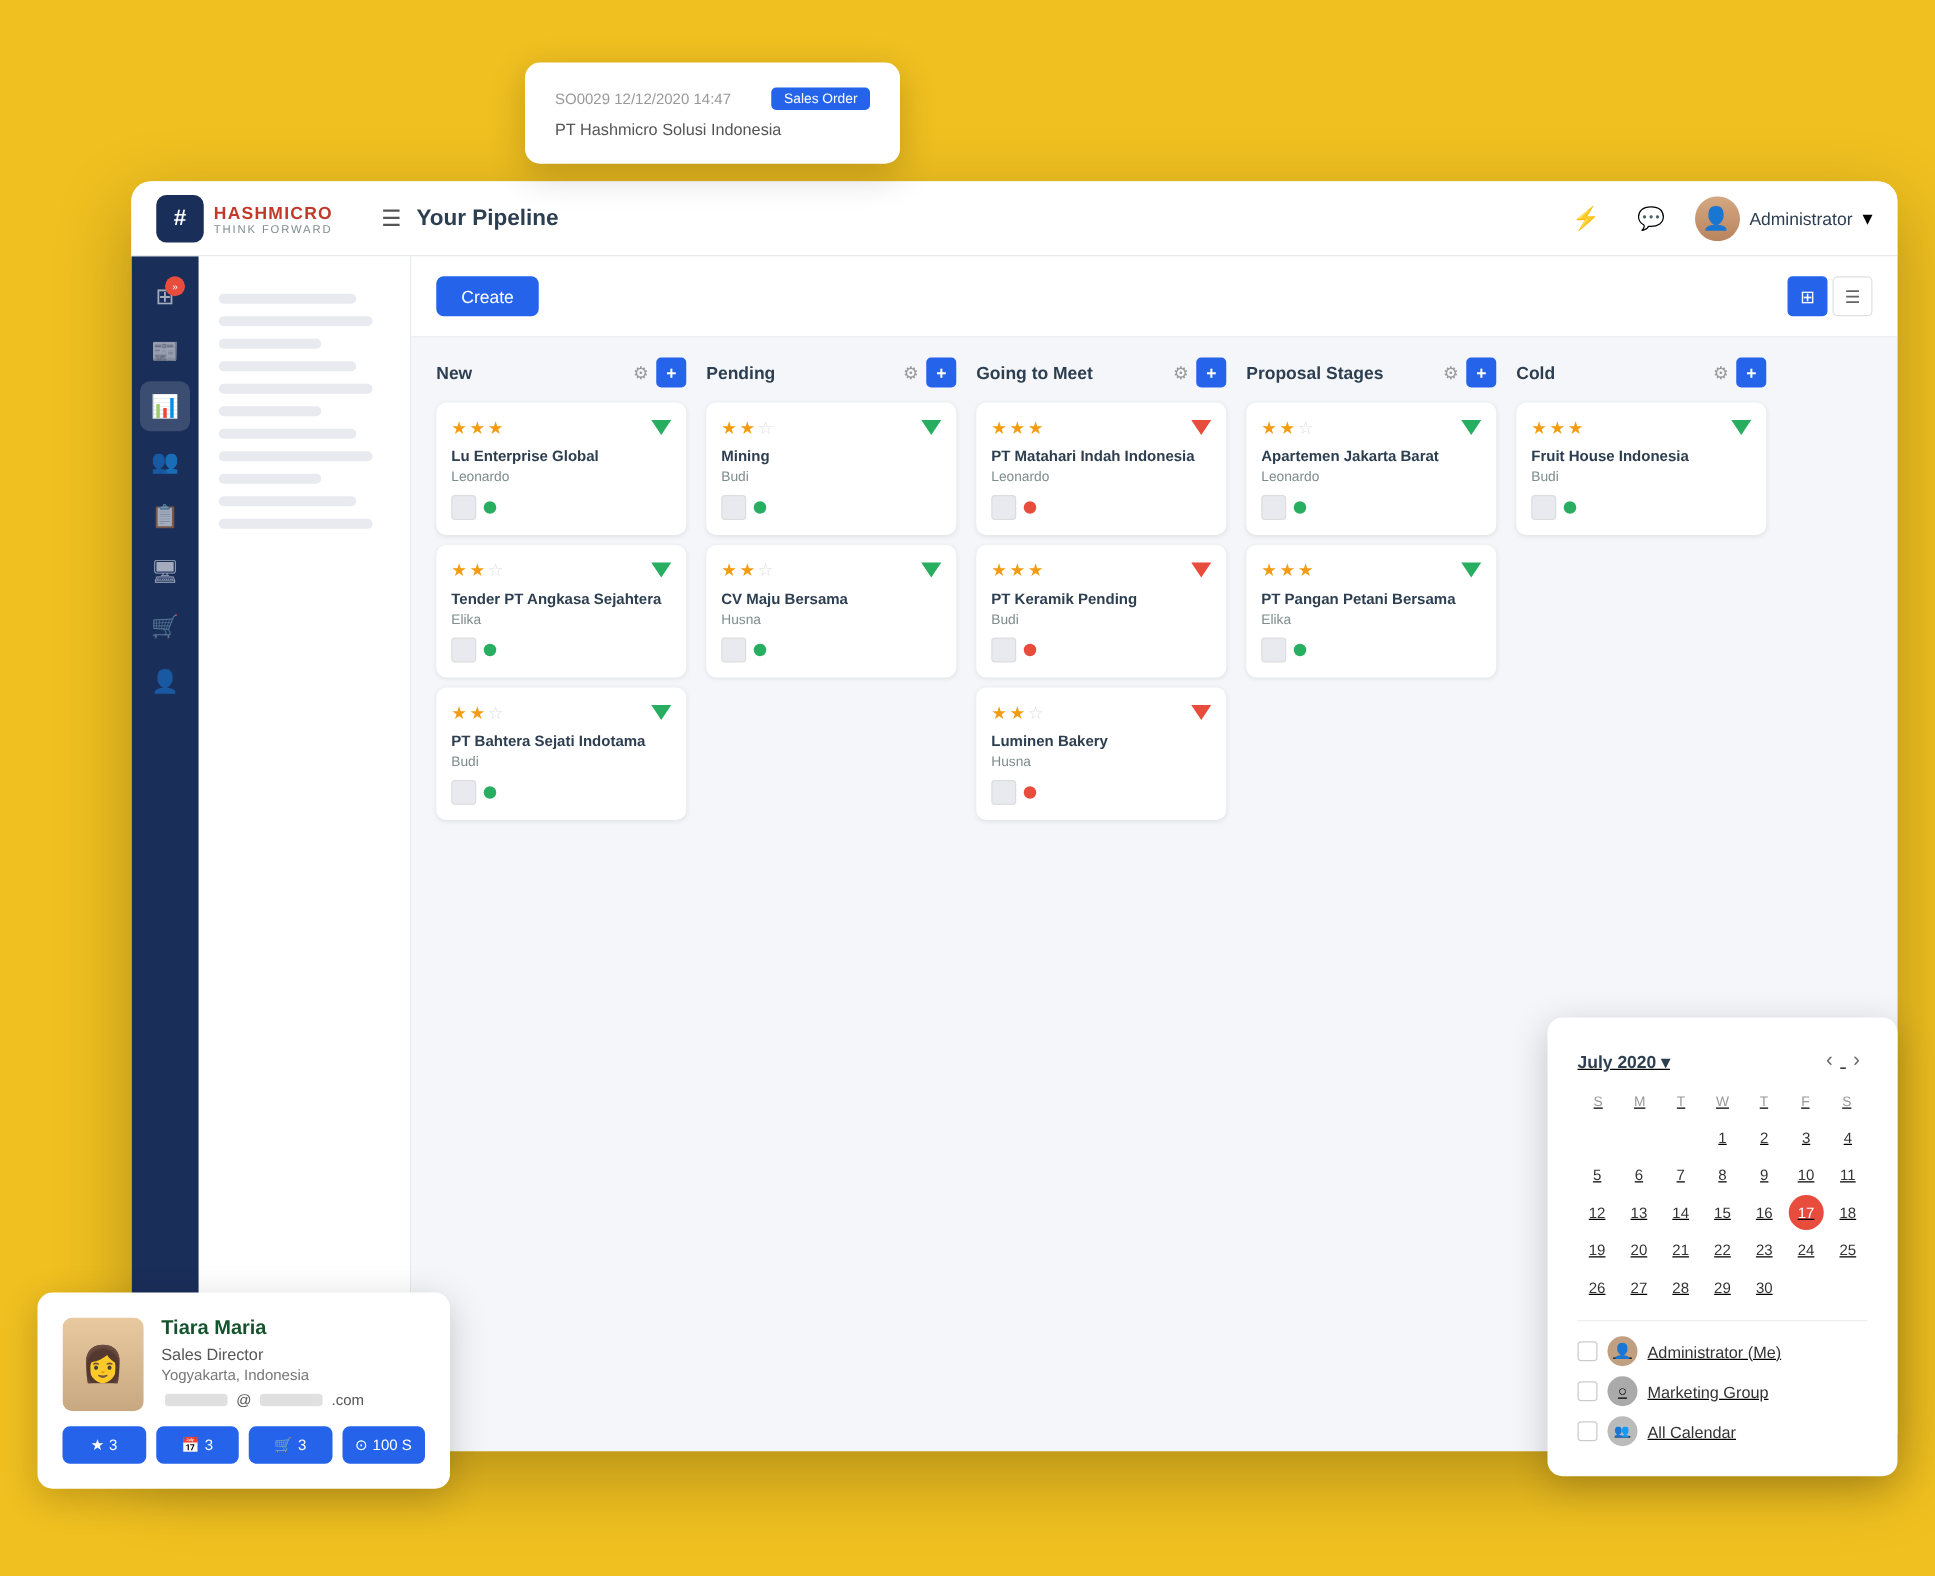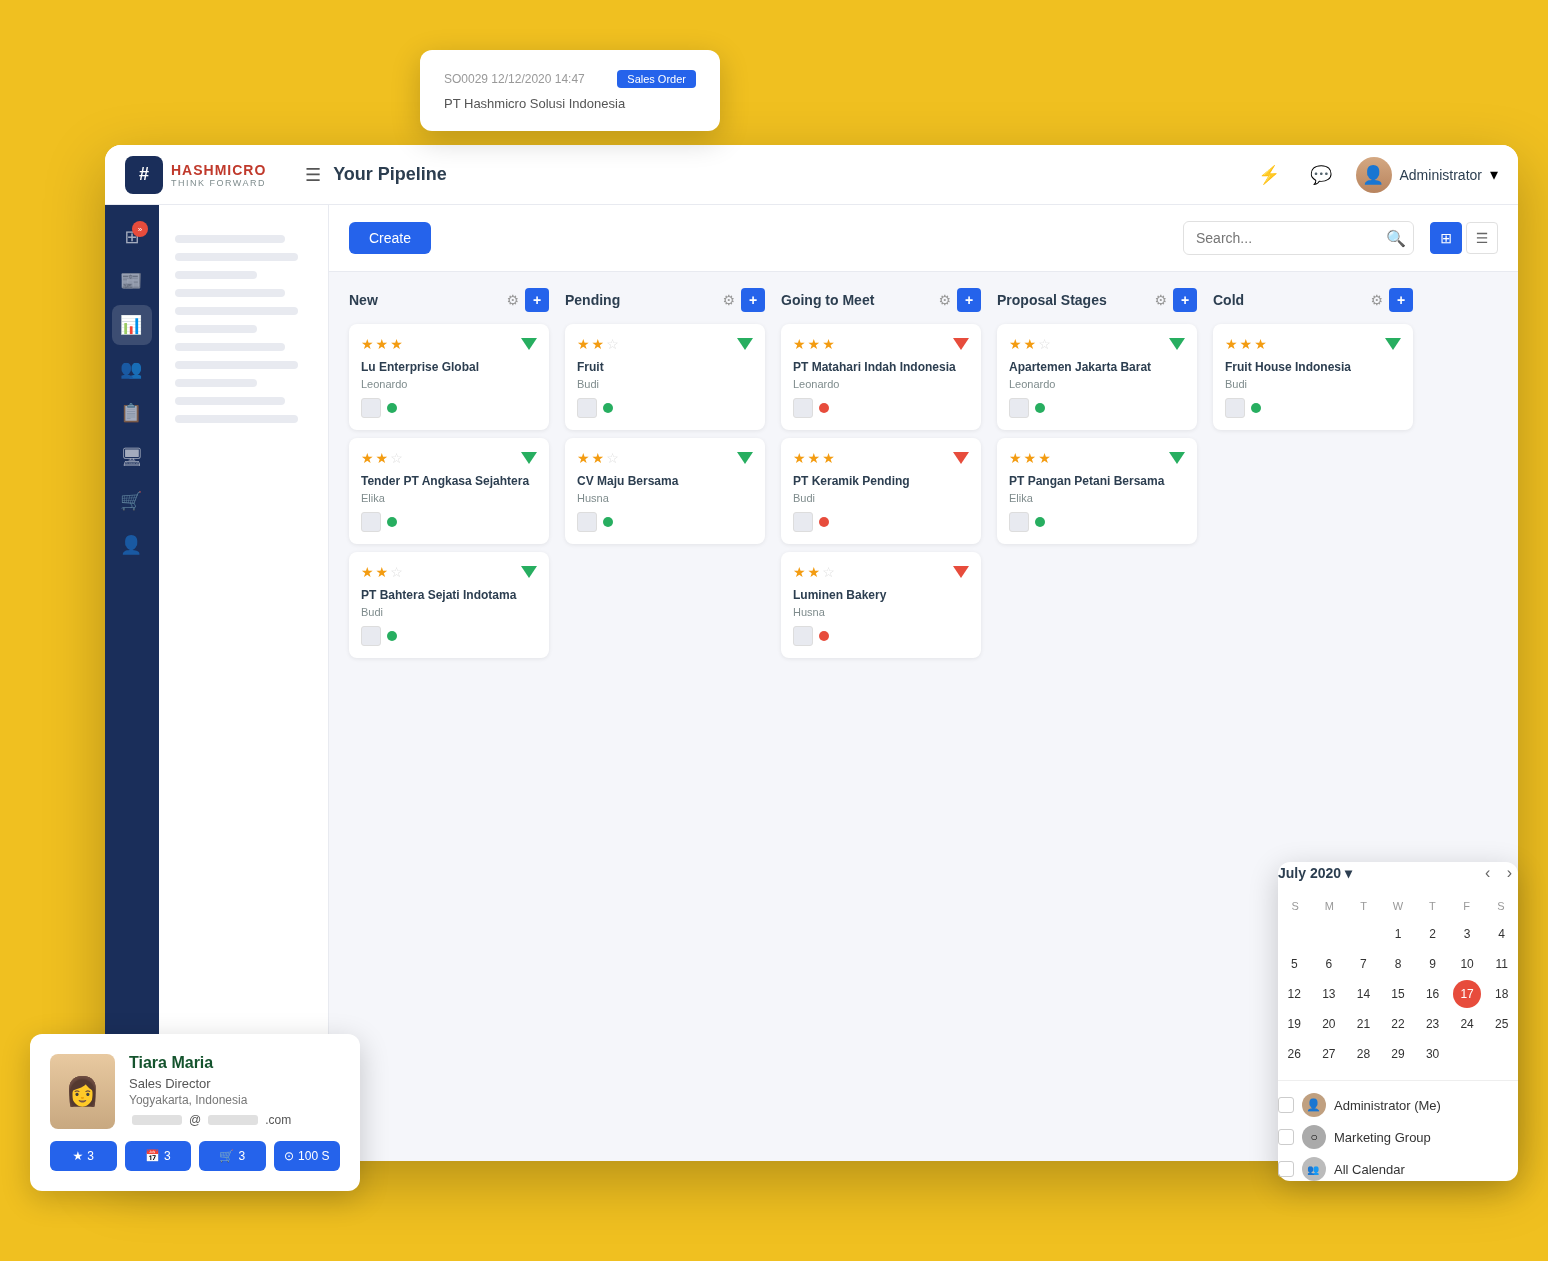--- a/index.html
+++ b/index.html
@@ -483,24 +483,25 @@
       color: #555;
     }
 
     
     .calendar-popup {
       position: absolute;
       bottom: 80px;
       right: 30px;
       background: white;
       border-radius: 12px;
-      padding: 0;
+      padding: 24px;
       box-shadow: 0 8px 30px rgba(0,0,0,0.2);
       z-index: 10;
-      width: 240px;
+      width: 280px;
+      text-decoration: underline;
     }
 
     .calendar-header {
       display: flex;
       align-items: center;
       justify-content: space-between;
       margin-bottom: 12px;
     }
 
     .calendar-month {
@@ -810,24 +811,20 @@
         </div>
       </div>
     </div>
 
     <div class="content-area">
 
       <div class="content-toolbar">
         <button class="btn-create">Create</button>
 
         <div class="content-toolbar-right">
-          <div class="search-bar">
-            <input class="search-input" type="text" placeholder="Search..." style="">
-            <button class="search-icon-btn">🔍</button>
-          </div>
 
           <div class="view-toggles">
             <button class="view-toggle-btn active">⊞</button>
             <button class="view-toggle-btn">☰</button>
           </div>
         </div>
       </div>
 
       <div class="kanban-board" id="kanban-board">
       <div class="kanban-column">
@@ -902,21 +899,21 @@
     <div class="kanban-cards">
       <div class="kanban-card">
         <div class="card-header">
           <div class="stars">
                     <span class="star filled">★</span>
                     <span class="star filled">★</span>
                     <span class="star empty">☆</span>
                   </div>
           <div style="width:0;height:0;border-left:8px solid transparent;border-right:8px solid transparent;border-top:12px solid #27ae60;"></div>
         </div>
-        <div class="card-title">Fruit</div>
+        <div class="card-title">Mining</div>
         <div class="card-person">Budi</div>
         <div class="card-footer">
           <div class="card-avatar-sm"></div>
           <div class="status-dot status-green"></div>
         </div>
       </div>
 
       <div class="kanban-card">
         <div class="card-header">
           <div class="stars">

